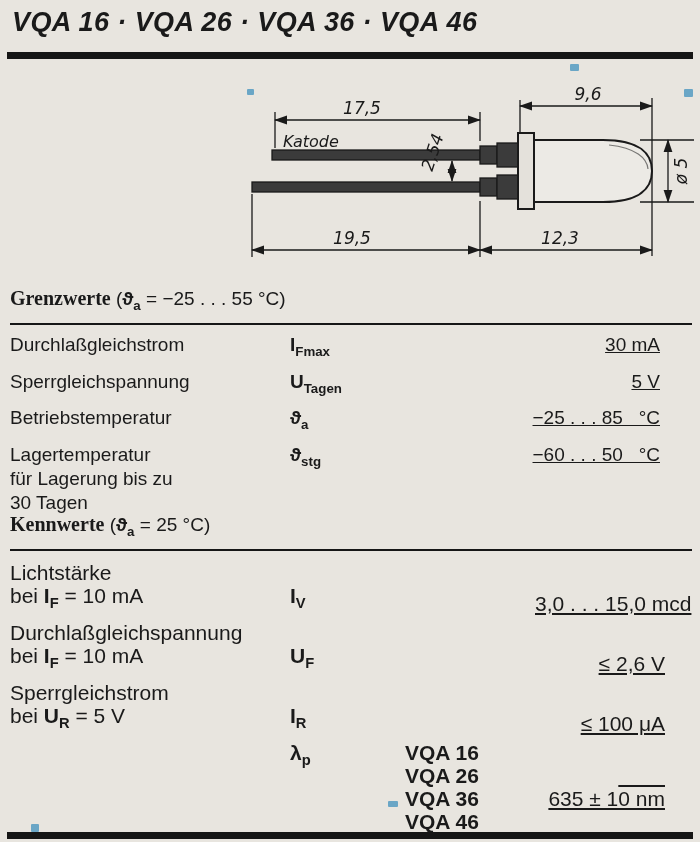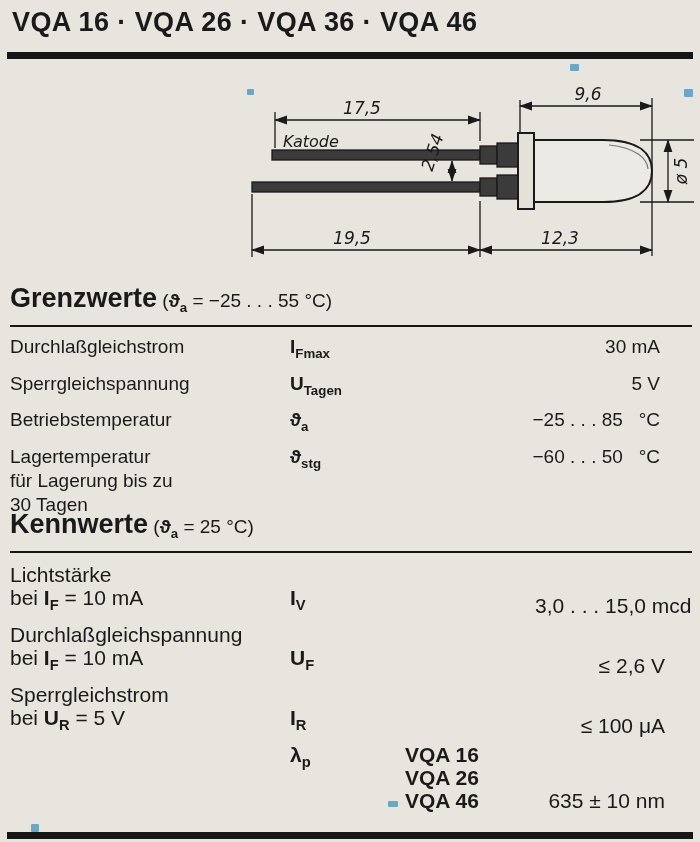--- a/index.html
+++ b/index.html
@@ -4,41 +4,41 @@
 <style>
   *{margin:0;padding:0;box-sizing:border-box;}
   html,body{width:700px;height:842px;}
   body{
     position:relative;
     background:#e8e5df;
     color:#1a1a1a;
     font-family:"Liberation Sans",sans-serif;
     overflow:hidden;
   }
-  .title{position:absolute;left:12px;top:7px;font-size:27px;font-weight:bold;letter-spacing:.4px;}
+  .title{position:absolute;left:12px;top:7px;font-size:27px;font-weight:bold;letter-spacing:.4px;font-style:italic;}
   .bar{position:absolute;left:7px;width:686px;height:7px;background:#161616;}
   .bar.top{top:52px;}
   .bar.bottom{top:832px;}
   .drawing{position:absolute;left:0;top:68px;}
   svg text.dim{font-family:"DejaVu Sans",sans-serif;font-style:italic;font-size:17px;fill:#1a1a1a;stroke:none;}
   svg text.katode{font-family:"DejaVu Sans",sans-serif;font-style:italic;font-size:16px;fill:#1a1a1a;stroke:none;}
   .spec{position:absolute;left:10px;width:684px;}
   .spec.grenz{top:286px;}
   .spec.kenn{top:512px;}
   .sec-head{font-size:19px;line-height:24px;font-weight:normal;}
-  .sec-title{font-size:27px;font-weight:bold;}
+  .sec-title{font-size:20px;font-weight:bold;font-family:Liberation Serif, serif;}
   .sec-cond{}
   .sec-rule{height:2px;background:#161616;margin-top:5px;width:682px;}
   .rows{margin-top:8px;}
   .rows.kennrows{margin-top:10px;}
   .g-row{display:grid;grid-template-columns:280px 115px 1fr;width:650px;line-height:24px;margin-bottom:6px;align-items:start;font-size:19px;}
   .k-row{display:grid;grid-template-columns:280px 115px 130px 1fr;width:655px;line-height:23px;margin-bottom:6px;align-items:end;font-size:21px;}
   .k-row.top{align-items:start;}
   .c-sym{font-weight:bold;}
-  .c-val{text-align:right;white-space:pre;}
+  .c-val{text-align:right;white-space:pre;text-decoration:underline;}
   .c-var{font-weight:bold;}
   sub{font-size:.7em;}
   .b{font-weight:bold;}
   .artifact{position:absolute;background:#4090bd;opacity:.75;border-radius:1px;}
 </style>
 </head>
 <body>
 
 <h1 class="title">VQA 16 · VQA 26 · VQA 36 · VQA 46</h1>
 <div class="bar top"></div>
@@ -154,20 +154,21 @@
       <div class="c-sym"><span>I</span><sub>R</sub></div>
       <div class="c-var"></div>
       <div class="c-val">≤ 100 μA</div>
     </div>
     <div class="k-row top">
       <div class="c-label"><br></div>
       <div class="c-sym"><span>λ</span><sub>p</sub></div>
       <div class="c-var">
         <div>VQA 16</div>
         <div>VQA 26</div>
+        <div>VQA 36</div>
         <div>VQA 46</div>
       </div>
       <div class="c-val">
         <div>635 ± 10 nm</div>
         
         
         
       </div>
     </div>
 

